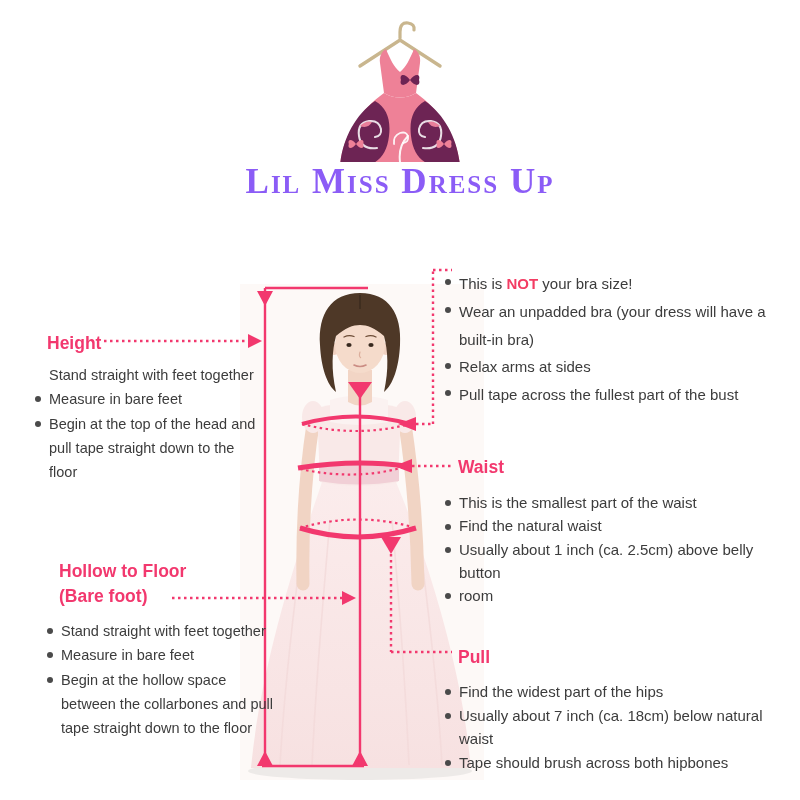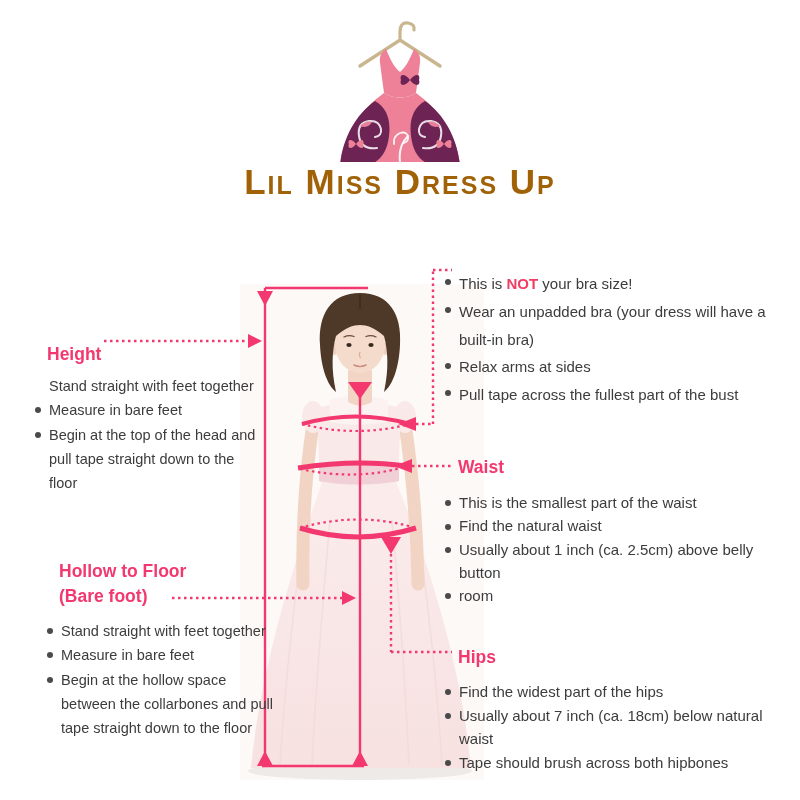--- a/index.html
+++ b/index.html
@@ -2,39 +2,39 @@
 <html><head>
 <meta charset="utf-8">
 <style>
   html,body{margin:0;padding:0;background:#fff;}
   .page{position:relative;width:800px;height:800px;background:#ffffff;overflow:hidden;
         font-family:"Liberation Sans",sans-serif;color:#3c3c3c;}
 
   
   .logo-wrap{position:absolute;left:0;top:0;width:800px;text-align:center;}
   .logo-dress{display:block;margin:16px auto 0;}
-  .brand{font-family:Liberation Sans, sans-serif;font-variant:small-caps;font-weight:600;
-         font-size:35px;letter-spacing:2px;color:#a16207;line-height:1;margin-top:2px;}
+  .brand{font-family:Liberation Serif, serif;font-variant:small-caps;font-weight:600;
+         font-size:35px;letter-spacing:2px;color:#8b5cf6;line-height:1;margin-top:2px;}
 
   
   .overlay{position:absolute;left:0;top:0;}
 
   
   .tblock{position:absolute;}
   .tblock h3{margin:0;color:#f2386e;font-size:17.5px;font-weight:bold;line-height:25px;}
   .tblock ul{list-style:none;margin:0;padding:0;}
   .tblock li{position:relative;padding-left:16px;}
   .tblock li.b::before{content:"";position:absolute;left:2px;top:.62em;width:6px;height:6px;
                        border-radius:50%;background:#4a4a4a;}
   .line{display:block;}
   .em{color:#f33c63;font-weight:bold;margin-top:34px;}
 
   .left-col li{font-size:14.5px;line-height:24.3px;}
   .right-col li{font-size:15px;}
-  .height-block{left:33px;top:342px;width:232px;}
+  .height-block{left:33px;top:331px;width:232px;}
   .height-block ul{margin-top:7px;}
   .height-block h3{padding-left:14px;}
   .hollow-block{left:45px;top:559px;width:240px;}
   .hollow-block h3{padding-left:14px;}
   .hollow-block ul{margin-top:10px;}
   .bust-block{left:443px;top:260px;width:352px;}
   .bust-block li{line-height:27.8px;}
   .bust-block ul{margin-top:10px;}
   .waist-block{left:443px;top:455px;width:352px;}
   .waist-block li{line-height:23.3px;}
@@ -244,21 +244,21 @@
         <span class="line">Usually about 1 inch (ca. 2.5cm) above belly</span>
         <span class="line">button</span>
       </li>
       <li class="b">
         <span class="line">room</span>
       </li>
     </ul>
   </section>
 
   <section class="tblock right-col hips-block">
-    <h3>Hips</h3>
+    <h3>Pull</h3>
     <ul>
       <li class="b">
         <span class="line">Find the widest part of the hips</span>
       </li>
       <li class="b">
         <span class="line">Usually about 7 inch (ca. 18cm) below natural</span>
         <span class="line">waist</span>
       </li>
       <li class="b">
         <span class="line">Tape should brush across both hipbones</span>

